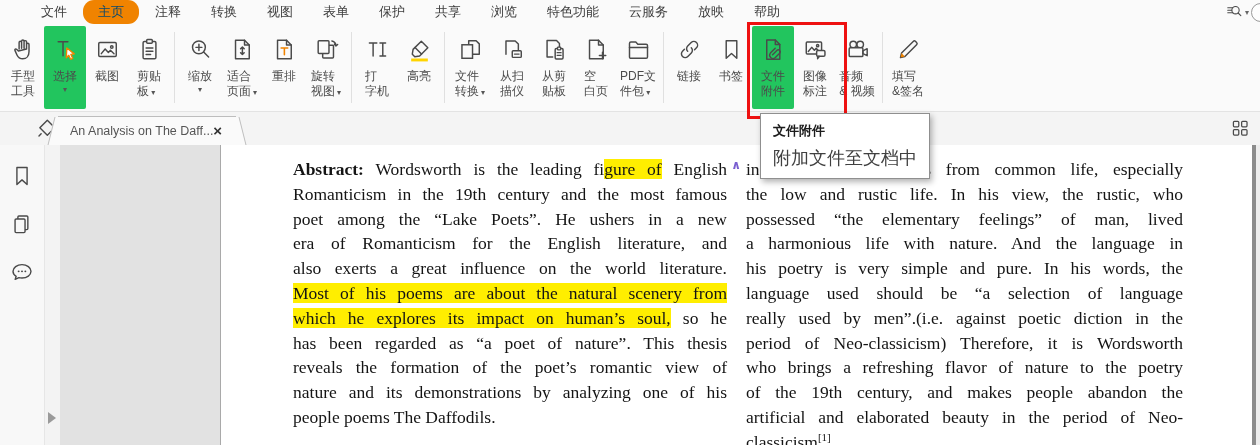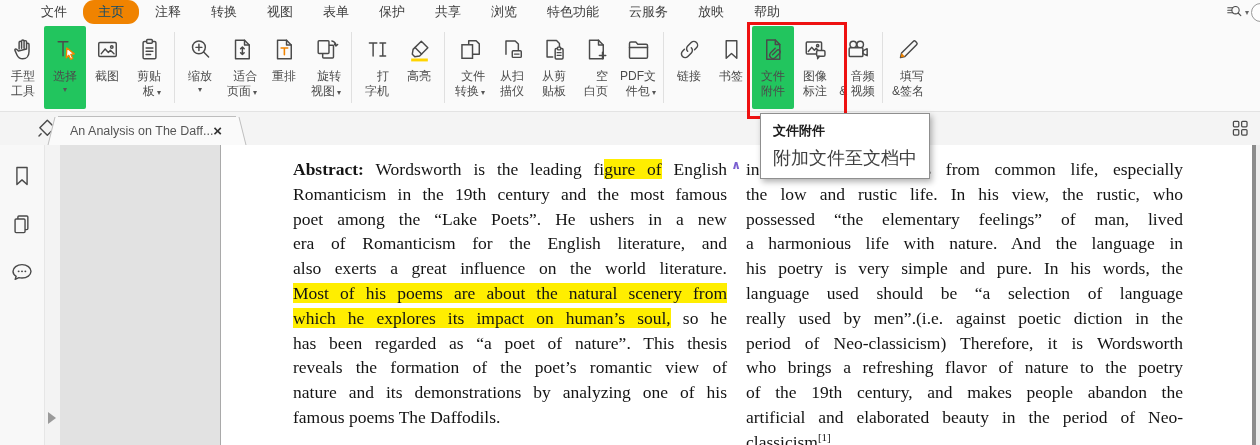--- a/index.html
+++ b/index.html
@@ -18,21 +18,21 @@
                   margin-right:-10px;background:#fdfdfd;}
 
   
   #toolbar{position:absolute;left:0;top:24px;right:0;height:87px;background:#fafafa;
            border-bottom:1px solid #e3e3e3;display:flex;align-items:stretch;padding-left:2px;}
   .tsep{width:1px;background:#e0e0e0;margin:8px 4px;}
   .tbtn{display:flex;flex-direction:column;align-items:center;min-width:38px;
         padding:3px 2px 2px;margin:2px 0;border-radius:2px;}
   .tbtn.active{background:#22c55e;}
   .ticon{height:40px;display:flex;align-items:center;justify-content:center;}
-  .tlabel{font-size:12px;line-height:15px;color:#4b4b4b;text-align:right;white-space:nowrap;}
+  .tlabel{font-size:12px;line-height:15px;color:#4b4b4b;text-align:left;white-space:nowrap;}
   .ddin{font-size:8px;color:#555;}
   .ddbelow{font-size:8px;line-height:9px;color:#555;margin-top:1px;}
 
   
   #redbox{position:absolute;border:3px solid #ee1111;z-index:40;pointer-events:none;}
   #tooltip{position:absolute;z-index:50;background:#fff;border:1px solid #8f8f8f;
            box-shadow:2px 3px 6px rgba(0,0,0,.3);padding:8px 12px;white-space:nowrap;}
   .tt-title{font-size:13px;font-weight:bold;color:#1c1c1c;margin-bottom:6px;}
   .tt-desc{font-size:18px;color:#404040;text-align:right;}
 
@@ -365,21 +365,21 @@
         <div class="docline"><span class="b">Abstract:</span><span> Wordsworth is the leading fi</span><span class="hl">gure of</span><span> English</span><span class="caret">∧</span></div>
         <div class="docline"><span>Romanticism in the 19th century and the most famous</span></div>
         <div class="docline"><span>poet among the “Lake Poets”. He ushers in a new</span></div>
         <div class="docline"><span>era of Romanticism for the English literature, and</span></div>
         <div class="docline"><span>also exerts a great influence on the world literature.</span></div>
         <div class="docline"><span class="hl">Most of his poems are about the natural scenery from</span></div>
         <div class="docline"><span class="hl">which he explores its impact on human’s soul,</span><span> so he</span></div>
         <div class="docline"><span>has been regarded as “a poet of nature”. This thesis</span></div>
         <div class="docline"><span>reveals the formation of the poet’s romantic view of</span></div>
         <div class="docline"><span>nature and its demonstrations by analyzing one of his</span></div>
-        <div class="docline nojust"><span>famous poems The Daffodils.</span></div>
+        <div class="docline nojust"><span>people poems The Daffodils.</span></div>
       </div>
     <div id="col-right" class="col">
         <div class="docline"><span>incidents and situations from common life, especially</span></div>
         <div class="docline"><span>the low and rustic life. In his view, the rustic, who</span></div>
         <div class="docline"><span>possessed “the elementary feelings” of man, lived</span></div>
         <div class="docline"><span>a harmonious life with nature. And the language in</span></div>
         <div class="docline"><span>his poetry is very simple and pure. In his words, the</span></div>
         <div class="docline"><span>language used should be “a selection of language</span></div>
         <div class="docline"><span>really used by men”.(i.e. against poetic diction in the</span></div>
         <div class="docline"><span>period of Neo-classicism) Therefore, it is Wordsworth</span></div>

